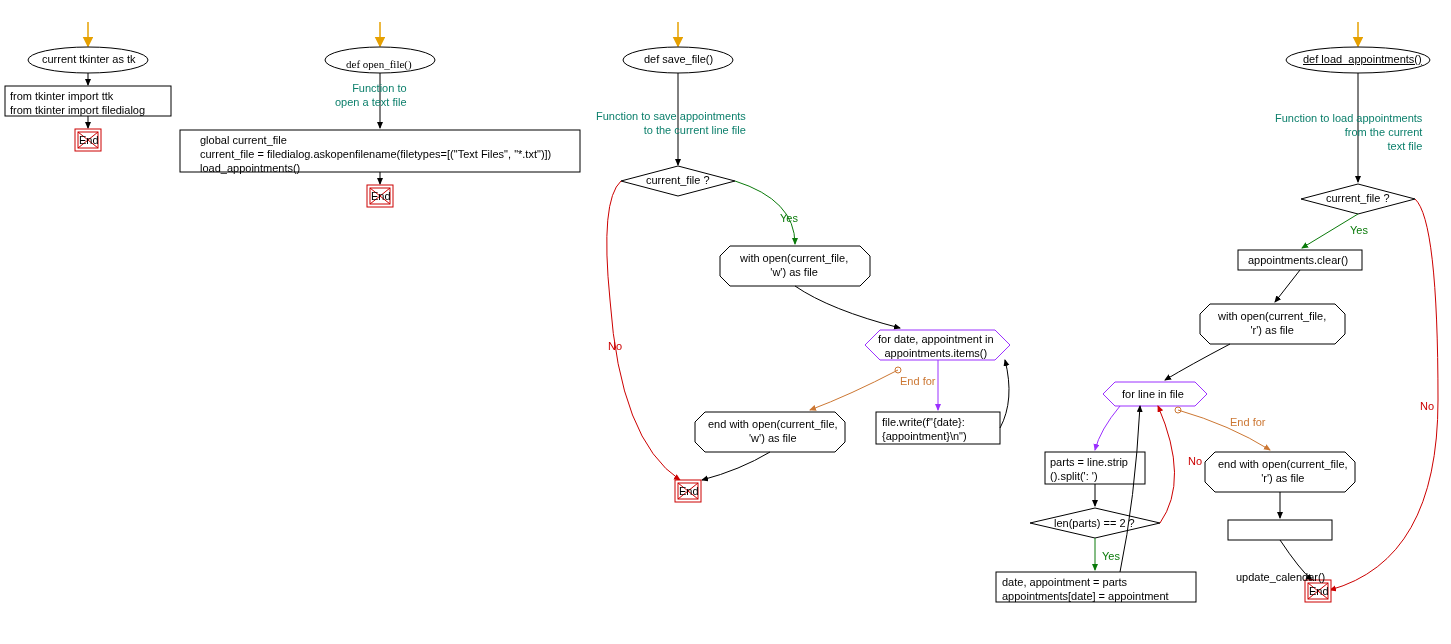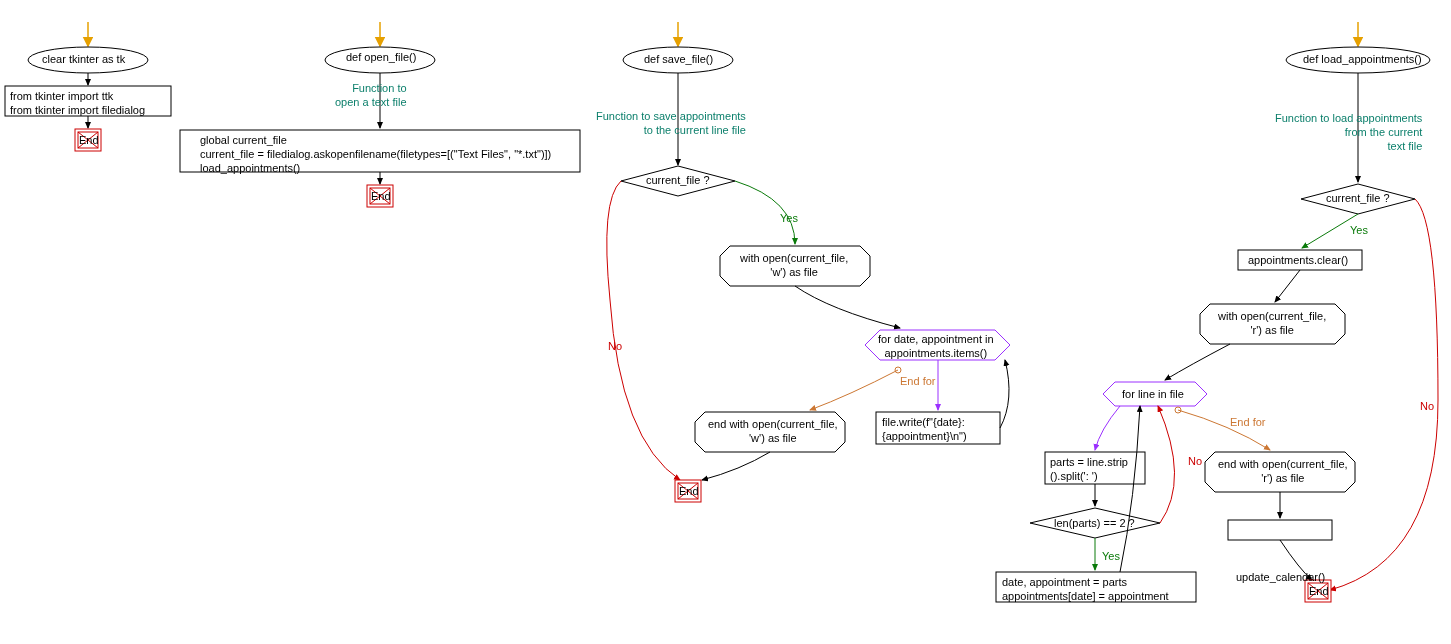--- a/index.html
+++ b/index.html
@@ -150,26 +150,26 @@
   <rect x="1228" y="520" width="104" height="20" fill="#fff" stroke="#000"></rect>
 
   <path d="M 1280 540 Q 1300 570 1312 580" fill="none" stroke="#000" marker-end="url(#arrow-black)"></path>
 
   <rect x="1305" y="580" width="26" height="22" fill="#fff" stroke="#c00"></rect>
   <rect x="1308" y="583" width="20" height="16" fill="#fff" stroke="#c00"></rect>
   <line x1="1308" y1="583" x2="1328" y2="599" stroke="#c00"></line>
   <line x1="1328" y1="583" x2="1308" y2="599" stroke="#c00"></line>
 </svg>
 
-<div class="node-text" style="left:42px; top:53px;">clear tkinter as tk</div>
+<div class="node-text" style="left:42px; top:53px;">current tkinter as tk</div>
 <div class="node-text" style="left:10px; top:90px;">from tkinter import ttk
 from tkinter import filedialog</div>
 <div class="node-text" style="left:79px; top:134px;">End</div>
 
-<div class="node-text" style="left:346px; top:51px;">def open_file()</div>
+<div class="node-text" style="left:346px; top:58px;font-family:Liberation Serif, serif;">def open_file()</div>
 <div class="comment" style="left:335px; top:82px;">Function to
 open a text file</div>
 <div class="node-text" style="left:200px; top:134px;">global current_file
 current_file = filedialog.askopenfilename(filetypes=[("Text Files", "*.txt")])
 load_appointments()</div>
 <div class="node-text" style="left:371px; top:190px;">End</div>
 
 <div class="node-text" style="left:644px; top:53px;">def save_file()</div>
 <div class="comment" style="left:596px; top:110px;">Function to save appointments
 to the current line file</div>
@@ -180,21 +180,21 @@
 'w') as file</div>
 <div class="node-text" style="left:878px; top:333px; text-align:center; color:#000;">for date, appointment in
 appointments.items()</div>
 <div class="endfor" style="left:900px; top:375px;">End for</div>
 <div class="node-text" style="left:882px; top:416px;">file.write(f"{date}:
 {appointment}\n")</div>
 <div class="node-text" style="left:708px; top:418px; text-align:center;">end with open(current_file,
 'w') as file</div>
 <div class="node-text" style="left:679px; top:485px;">End</div>
 
-<div class="node-text" style="left:1303px; top:53px;">def load_appointments()</div>
+<div class="node-text" style="left:1303px; top:53px;text-decoration:underline;">def load_appointments()</div>
 <div class="comment" style="left:1275px; top:112px;">Function to load appointments
 from the current
 text file</div>
 <div class="node-text" style="left:1326px; top:192px;">current_file ?</div>
 <div class="yes" style="left:1350px; top:224px;">Yes</div>
 <div class="no" style="left:1420px; top:400px;">No</div>
 <div class="node-text" style="left:1248px; top:254px;">appointments.clear()</div>
 <div class="node-text" style="left:1218px; top:310px; text-align:center;">with open(current_file,
 'r') as file</div>
 <div class="node-text" style="left:1122px; top:388px;">for line in file</div>

